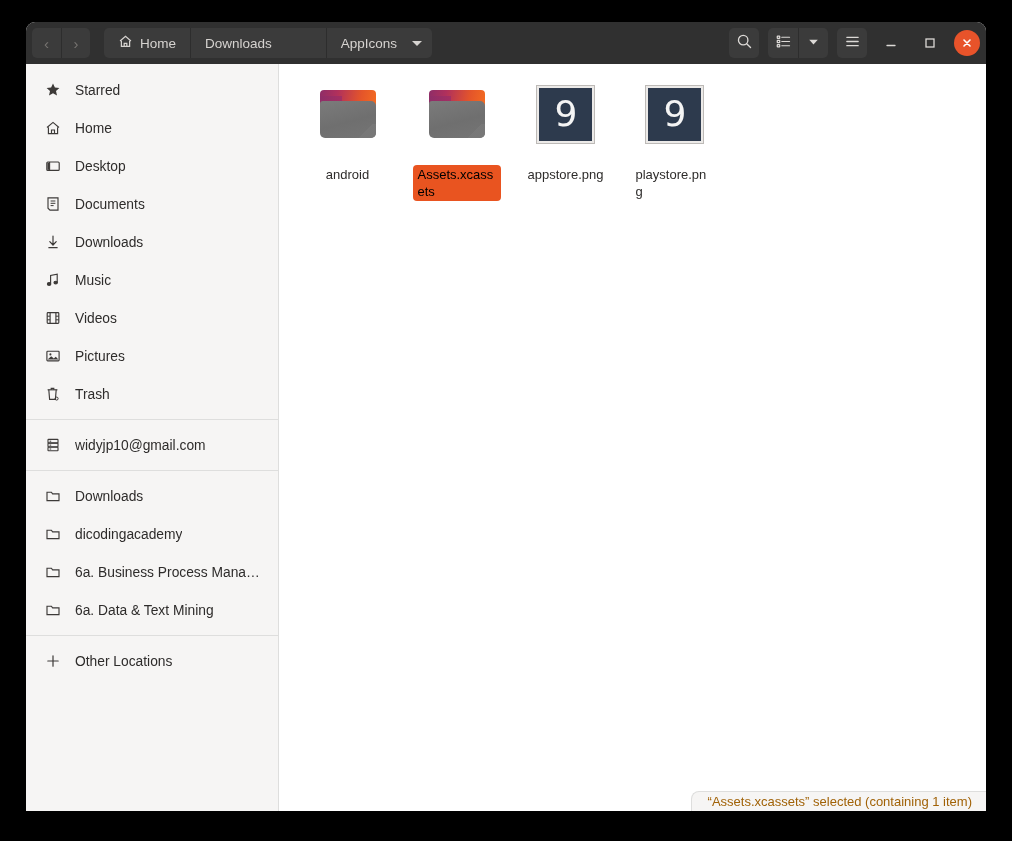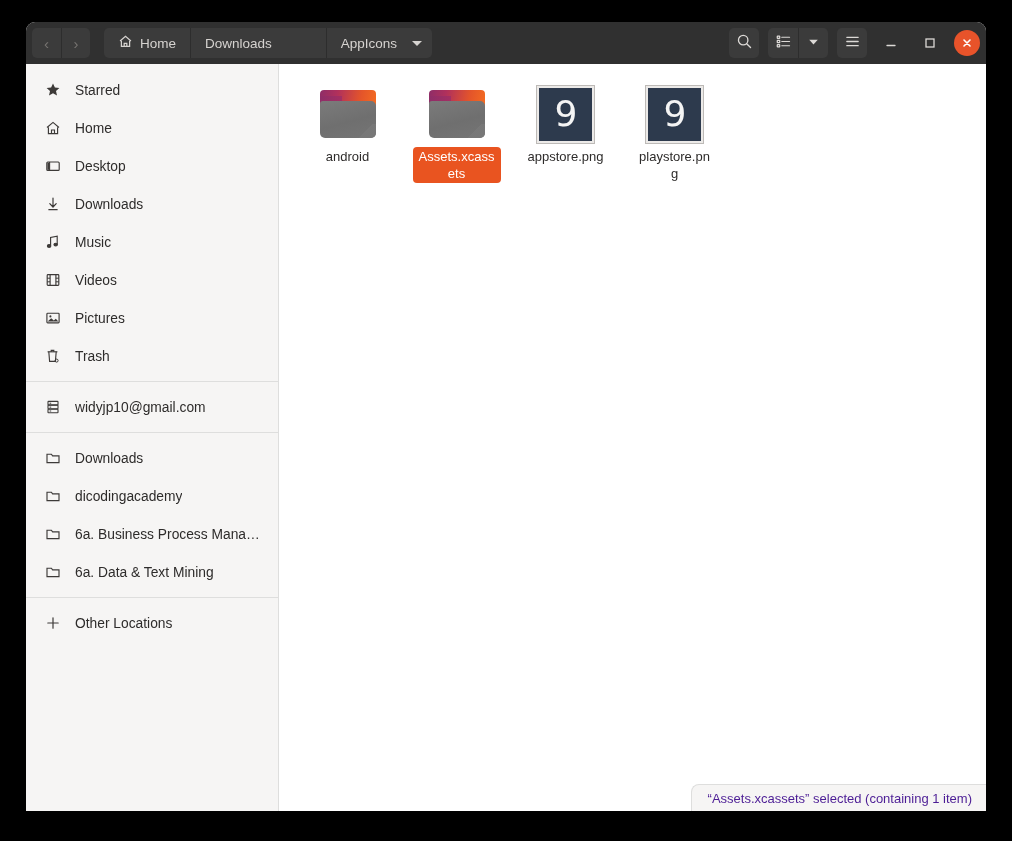--- a/index.html
+++ b/index.html
@@ -259,50 +259,50 @@
     justify-content: center;
     color: #f4f4f4;
     font-size: 36px;
     font-family: "DejaVu Sans", sans-serif;
     font-weight: 400;
     line-height: 1;
     letter-spacing: -1px;
   }
 
   .file-label {
-    margin-top: 1px;
+    margin-top: 19px;
     font-size: 13px;
     line-height: 17px;
     color: #2e2c2b;
-    text-align: center;
+    text-align: left;
     max-width: 88px;
     word-break: break-word;
     padding: 1px 5px;
     border-radius: 4px;
   }
   .file-cell.selected .file-label {
     background: #e95420;
-    color: #ffffff;
+    color: #000000;
   }
 
   
   #statusbar {
     position: absolute;
     right: 0;
     bottom: 0;
-    height: 27px;
+    height: 20px;
     padding: 0 14px 0 16px;
     background: #f6f5f4;
     border-top: 1px solid #dededd;
     border-left: 1px solid #dededd;
     border-top-left-radius: 8px;
     display: flex;
     align-items: center;
     font-size: 13px;
-    color: #4c1d95;
+    color: #a16207;
     white-space: nowrap;
   }
 </style>
 </head>
 <body>
 
 <div id="window">
 
   <div id="headerbar">
 
@@ -423,20 +423,29 @@
         <span class="side-icon">
           <svg width="16" height="16" viewBox="0 0 16 16" fill="none" stroke="#3d3a38" stroke-width="1.15">
             <rect x="1.8" y="4" width="12.4" height="8.4" rx="1"></rect>
             <path d="M4.6 4 V12.4" stroke-width="1.1"></path>
             <rect x="2.4" y="4.6" width="2" height="7.2" fill="#3d3a38" stroke="none"></rect>
           </svg>
         </span>
         <span class="side-label">Desktop</span>
       </div>
 
+      <div class="side-item">
+        <span class="side-icon">
+          <svg width="16" height="16" viewBox="0 0 16 16" fill="none" stroke="#3d3a38" stroke-width="1.15">
+            <path d="M3 1.9 H13 V14.1 H5 L3 12.2 Z"></path>
+            <path d="M5.6 5 H10.4 M5.6 7.3 H10.4 M5.6 9.6 H8.6" stroke-width="1"></path>
+          </svg>
+        </span>
+        <span class="side-label">Documents</span>
+      </div>
 
       <div class="side-item">
         <span class="side-icon">
           <svg width="16" height="16" viewBox="0 0 16 16" fill="none" stroke="#3d3a38" stroke-width="1.2">
             <path d="M8 2 V10.6 M4.8 7.6 L8 11 L11.2 7.6" stroke-linecap="round"></path>
             <path d="M3.4 13.6 H12.6"></path>
           </svg>
         </span>
         <span class="side-label">Downloads</span>
       </div>

